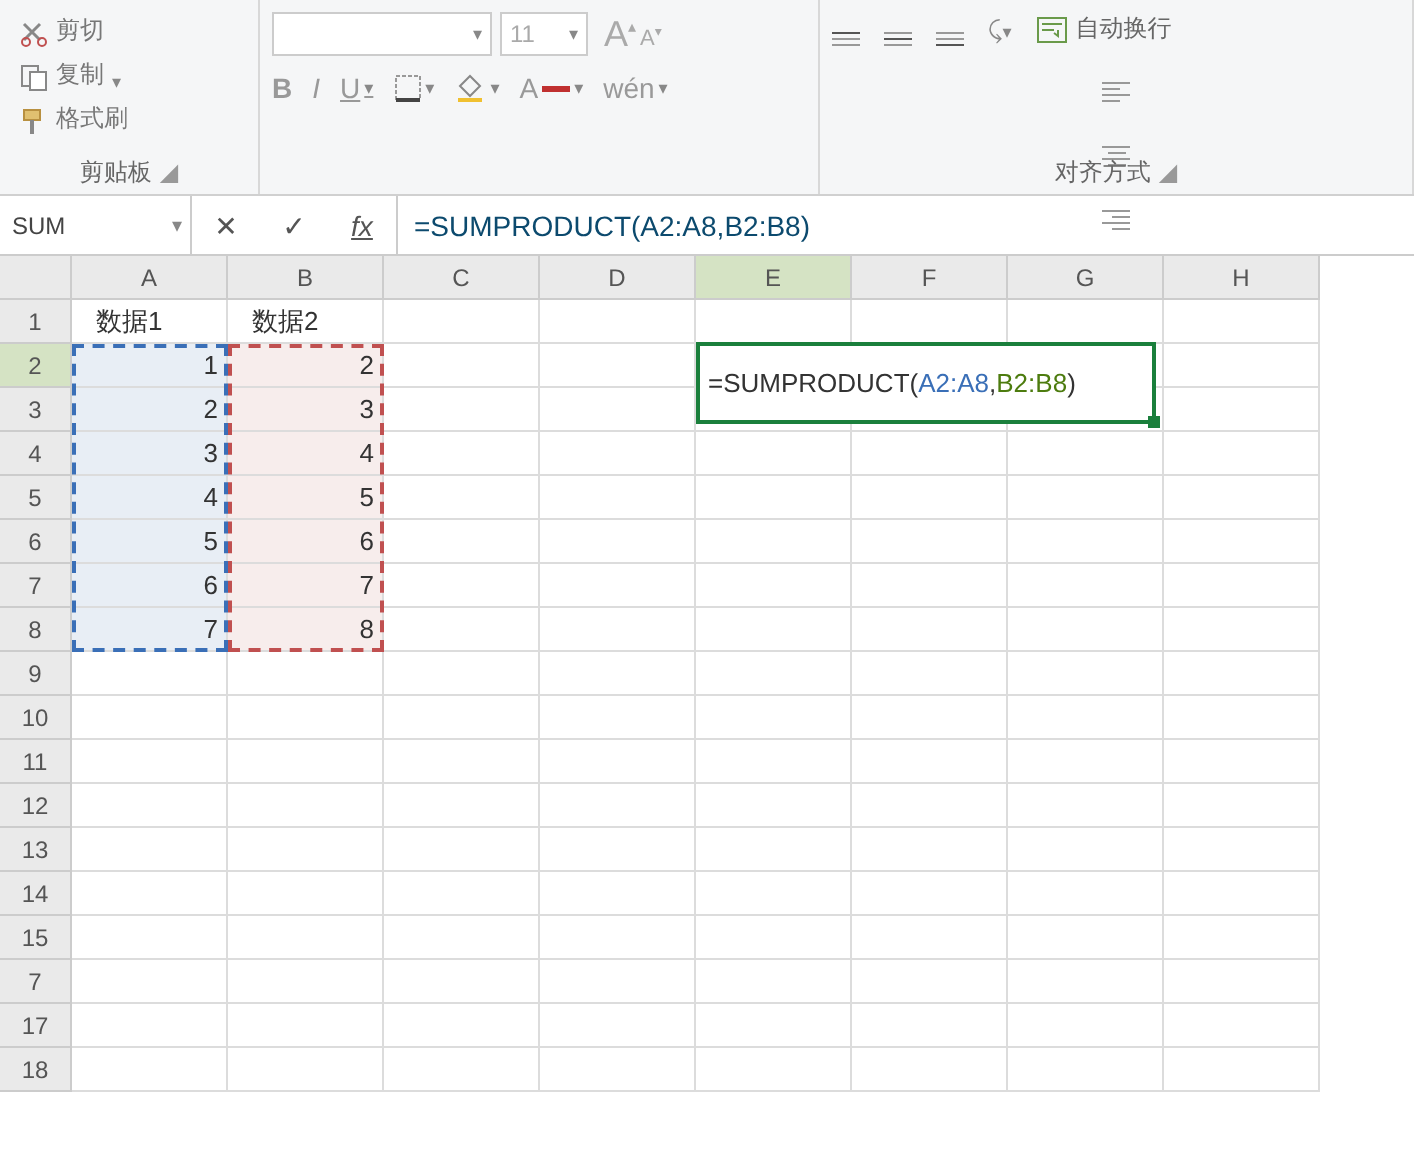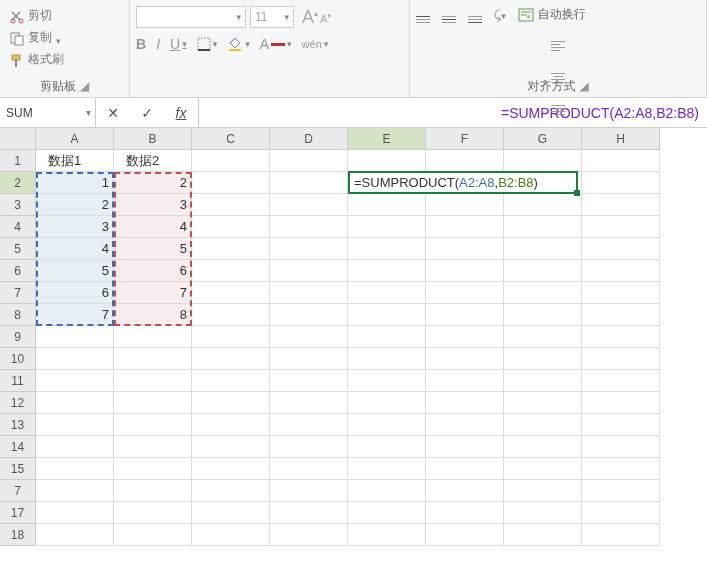--- a/index.html
+++ b/index.html
@@ -39,21 +39,21 @@
 .lines span { display: block; height: 1px; background: #999; }
 .txtbtn { color: #666; display: flex; align-items: center; gap: 4px; }
 
 
 .fbar { height: 30px; border-bottom: 1px solid #ccc; display: flex; align-items: stretch; }
 .namebox { width: 96px; border-right: 1px solid #ccc; display: flex; align-items: center; padding: 0 6px; position: relative; background: #fff; }
 .namebox .nb-drop { position: absolute; right: 4px; color: #888; font-size: 10px; }
 .fx-btns { display: flex; align-items: center; border-right: 1px solid #ccc; }
 .fx-btn { width: 34px; display: flex; align-items: center; justify-content: center; color: #555; font-size: 14px; }
 .fx-btn.fx { font-style: italic; font-family: "Times New Roman", serif; text-decoration: underline; }
-.formula-input { flex: 1; display: flex; align-items: center; padding: 0 8px; font-family: Consolas, monospace; font-size: 14px; color: #6d28d9; background: #fff; justify-content: flex-end; }
+.formula-input { flex: 1; display: flex; align-items: center; padding: 0 8px; font-family: Consolas, monospace; font-size: 14px; color: #0c4a6e; background: #fff; }
 
 
 .grid-wrap { position: relative; }
 .corner { position: absolute; left: 0; top: 0; width: 36px; height: 22px; background: #eaeaea; border-right: 1px solid #ccc; border-bottom: 1px solid #ccc; }
 .colhdrs { position: absolute; left: 36px; top: 0; height: 22px; display: flex; }
 .ch { width: 78px; height: 22px; background: #eaeaea; border-right: 1px solid #ccc; border-bottom: 1px solid #ccc; display: flex; align-items: center; justify-content: center; color: #555; }
 .ch.active { background: #d5e3c4; }
 .rowhdrs { position: absolute; left: 0; top: 22px; width: 36px; }
 .rh { height: 22px; background: #eaeaea; border-right: 1px solid #ccc; border-bottom: 1px solid #ccc; display: flex; align-items: center; justify-content: center; color: #555; }
 .rh.active { background: #d5e3c4; }
@@ -156,21 +156,21 @@
         <span class="drop-caret">▾</span>
       </span>
       <span class="fbtn">
         <span style="font-size:14px">A</span>
         <svg width="14" height="4" viewBox="0 0 14 4">
             <rect x="0" y="1" width="14" height="3" fill="#c03030"></rect>
           </svg>
         <span class="drop-caret">▾</span>
       </span>
       <span class="fbtn">
-        <span style="font-size:11px">wén</span>
+        <span style="font-size:14px">wén</span>
         <span class="drop-caret">▾</span>
       </span>
     </div>
   </div>
 
   <div class="rg align">
     <div class="al-row r1">
       <span><span class="lines">
             <span style="width:14px;background:#555"></span>
             <span style="width:14px"></span>
@@ -471,21 +471,21 @@
         <div class="cell"></div>
         <div class="cell"></div>
         <div class="cell"></div>
         <div class="cell"></div>
       </div>
   </div>
 
   <div class="rangeA" style="left:36px; top:44px; width:78px; height:154px;"></div>
   <div class="rangeB" style="left:114px; top:44px; width:78px; height:154px;"></div>
 
-  <div class="editcell" style="left:348px; top:43px; width:230px; height:23px;">
+  <div class="editcell" style="left:348px; top:43px; width:230px; height:41px;">
     <span class="t-pre">=SUMPRODUCT(</span>
       <span class="t-a">A2:A8</span>
       <span class="t-sep">,</span>
       <span class="t-b">B2:B8</span>
       <span class="t-pre">)</span>
     <div class="fillhdl"></div>
   </div>
 </div>
 
 </body></html>

